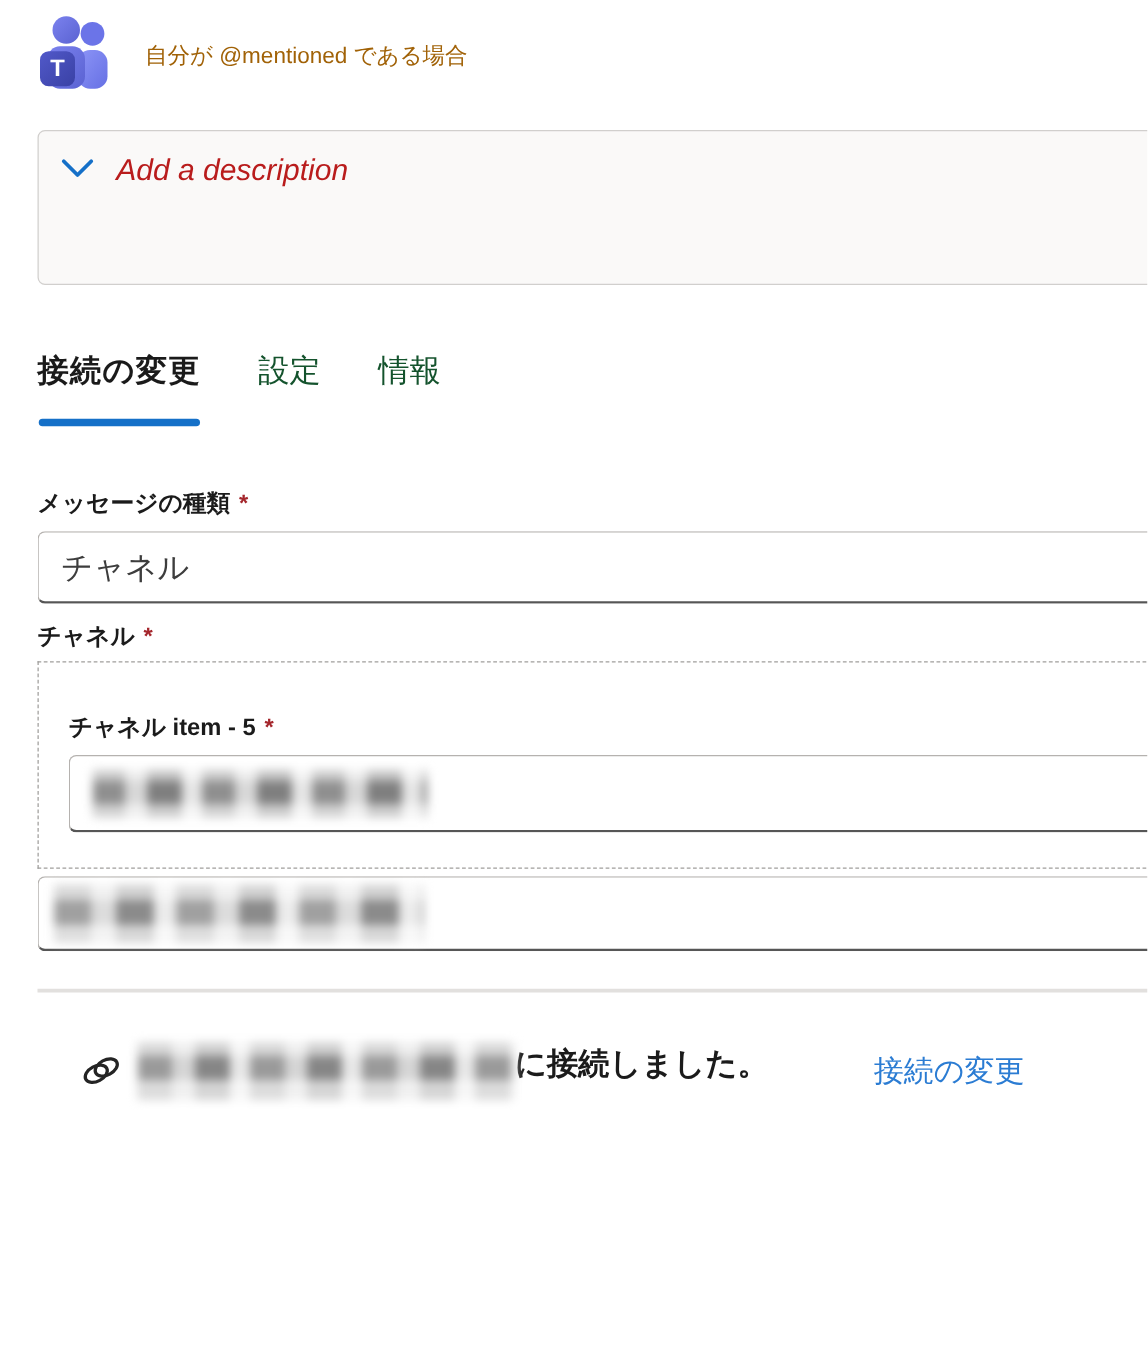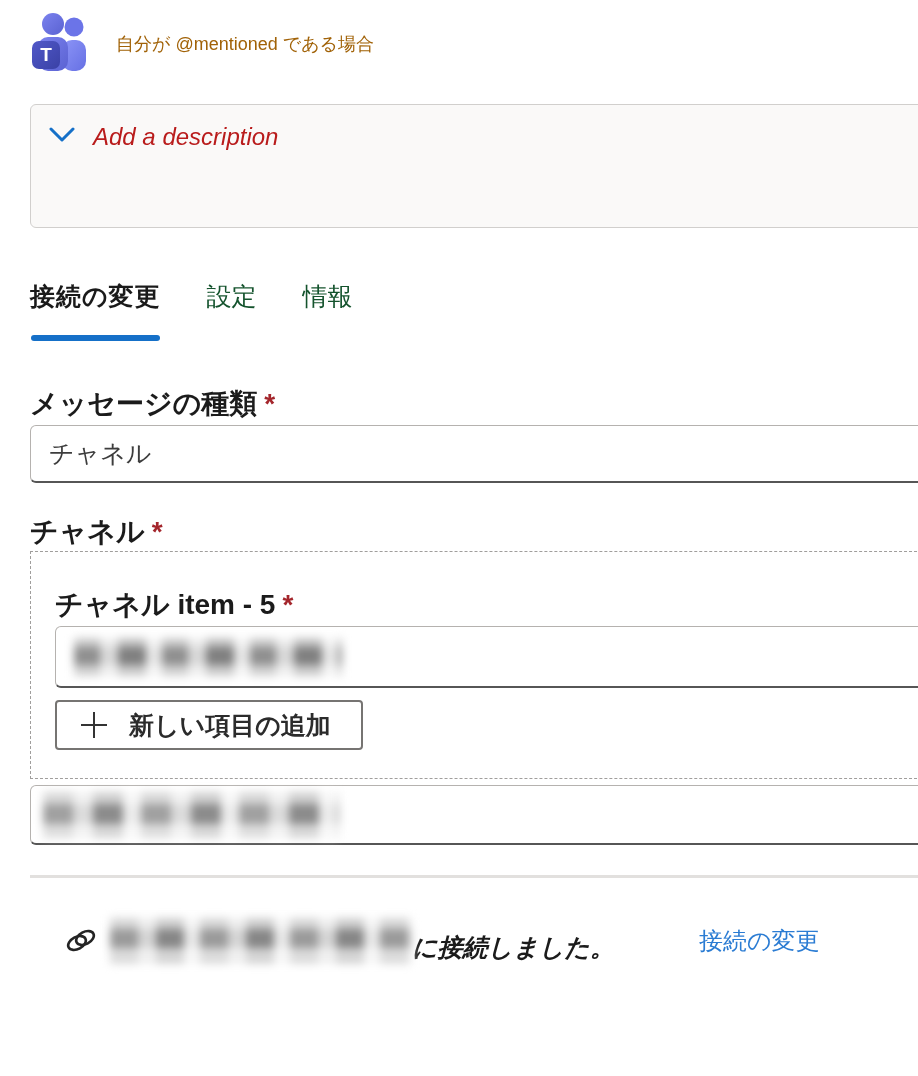--- a/index.html
+++ b/index.html
@@ -21,24 +21,24 @@
   .desc-placeholder { font-size:24px; font-style:italic; color:#b91c1c; padding-top:2px; }
 
   
   .tabs { display:flex; gap:46px; margin:52px 0 0 30px; }
   .tab { font-size:25px; color:#14532d; padding-bottom:28px; position:relative; cursor:pointer; white-space:nowrap; }
   .tab.active { font-weight:bold; color:#1a1a1a; letter-spacing:1px; }
   .tab.active::after { content:""; position:absolute; left:1px; right:1px; bottom:0; height:6px;
                        border-radius:3px; background:#1570c8; }
 
   
-  .field-label { font-size:28px; font-weight:bold; color:#1b1b1b; line-height:26px; }
+  .field-label { font-size:19px; font-weight:bold; color:#1b1b1b; line-height:26px; }
   .req { color:#a4262c; margin-left:7px; font-weight:bold; }
   .lbl-mt-1 { margin-top:50px; }
-  .lbl-mt-2 { margin-top:36px; }
+  .lbl-mt-2 { margin-top:14px; }
 
   .text-input { margin:8px -14px 0 0; height:58px; background:#fff;
                 border:1px solid #b5b2af; border-bottom:2px solid #565656; border-radius:6px;
                 display:flex; align-items:center; padding-left:18px; font-size:25px; color:#3d3d3d; }
 
   .dashed-group { margin:6px -14px 0 0; border:1.5px dashed #a09e9c; padding:40px 0 28px 24px; }
   .dashed-group .text-input { height:62px; }
   .inner-input { margin-top:8px; }
 
   .add-item-btn { margin-top:12px; display:inline-flex; align-items:center; gap:20px;
@@ -46,21 +46,21 @@
                   border:2px solid #767472; border-radius:4px; cursor:pointer;
                   font-size:25px; font-weight:600; color:#2b2b2b; font-family:inherit; }
 
   .team-input { margin-top:6px; height:60px; padding-left:12px; }
 
   .divider { margin:30px -14px 0 0; height:3px; background:#e2e0de; }
 
   
   .connection { display:flex; align-items:center; margin:40px 0 0 34px; }
   .conn-icon { flex:0 0 auto; }
-  .conn-text { display:flex; align-items:flex-end; margin-left:12px;font-style:italic; }
+  .conn-text { display:flex; align-items:flex-start; margin-left:12px; }
   .conn-suffix { font-size:25px; font-weight:bold; color:#1b1b1b; }
   .conn-link { margin-left:84px; font-size:24px; color:#2b7cd3; cursor:pointer; text-decoration:none; }
 
   
   .redact { filter:blur(4px); border-radius:2px; }
   .redact-channel { width:268px; height:38px;
     background:
       linear-gradient(180deg, rgba(255,255,255,.55) 0 9px, rgba(255,255,255,0) 9px 27px, rgba(255,255,255,.6) 27px 100%),
       repeating-linear-gradient(90deg,#8f8f8f 0 26px,#d8d8d8 26px 44px,#7f7f7f 44px 72px,#e6e6e6 72px 88px); }
   .redact-team { width:296px; height:46px;
@@ -128,26 +128,20 @@
     <div class="field-label lbl-mt-2">
       <span>チャネル</span><span class="req">*</span>
     </div>
     <div class="dashed-group">
       <div class="field-label">
         <span>チャネル item - 5</span><span class="req">*</span>
       </div>
       <div class="text-input inner-input">
         <div class="redact redact-channel"></div>
       </div>
-      <button class="add-item-btn">
-        <svg width="30" height="30" viewBox="0 0 30 30">
-          <path d="M15 2 V28 M2 15 H28" stroke="#333333" stroke-width="2" fill="none"></path>
-        </svg>
-        <span>新しい項目の追加</span>
-      </button>
     </div>
 
     <div class="text-input team-input">
       <div class="redact redact-team"></div>
     </div>
 
     <div class="divider"></div>
 
     <div class="connection">
       <svg class="conn-icon" width="34" height="32" viewBox="0 0 34 32">

